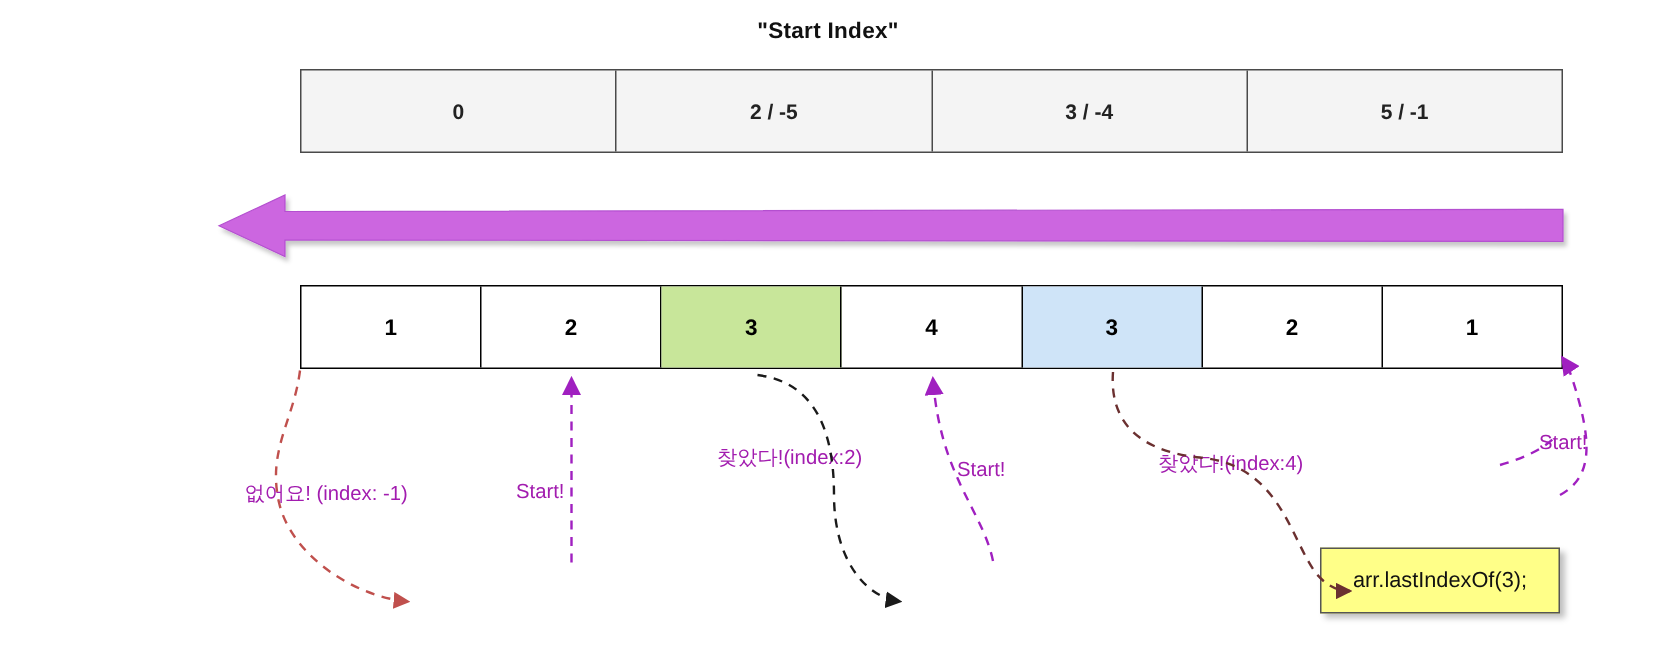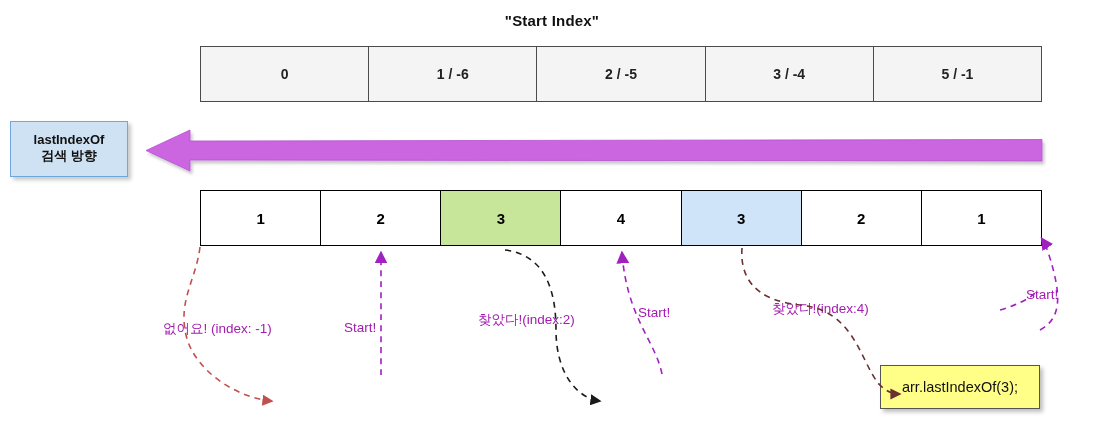--- a/index.html
+++ b/index.html
@@ -145,44 +145,39 @@
 </style>
 </head>
 <body>
 
 <div id="stage">
 
   <div class="title">"Start Index"</div>
 
   <div class="index-row">
     <div class="index-cell">0</div>
-    <div class="index-cell">1 / -6</div>
     <div class="index-cell">2 / -5</div>
     <div class="index-cell">3 / -4</div>
     <div class="index-cell">5 / -1</div>
   </div>
 
-  <div class="dir-label">
-    <div class="l1">lastIndexOf</div>
-    <div class="l2">검색 방향</div>
-  </div>
 
   <div class="array-row">
     <div class="array-cell">1</div>
     <div class="array-cell">2</div>
     <div class="array-cell hl-green">3</div>
     <div class="array-cell">4</div>
     <div class="array-cell hl-blue">3</div>
     <div class="array-cell">2</div>
     <div class="array-cell">1</div>
   </div>
 
   <div class="note" style="left:163px; top:320px;">없어요! (index: -1)</div>
   <div class="note" style="left:344px; top:320px;">Start!</div>
-  <div class="note" style="left:478px; top:311px;">찾았다!(index:2)</div>
+  <div class="note" style="left:478px; top:296px;">찾았다!(index:2)</div>
   <div class="note" style="left:638px; top:305px;">Start!</div>
   <div class="note" style="left:772px; top:300px;">찾았다!(index:4)</div>
   <div class="note" style="left:1026px; top:287px;">Start!</div>
 
   <div class="code-box" style="left:880px; top:365px; width:160px; height:44px;">arr.lastIndexOf(3);</div>
 
   <svg class="overlay" viewBox="0 0 1104 436">
     <defs>
       <marker id="ah-red" markerWidth="7" markerHeight="7" refX="6" refY="3.5" orient="auto">
         <path d="M0,0 L7,3.5 L0,7 z" fill="#c0504d"></path>

